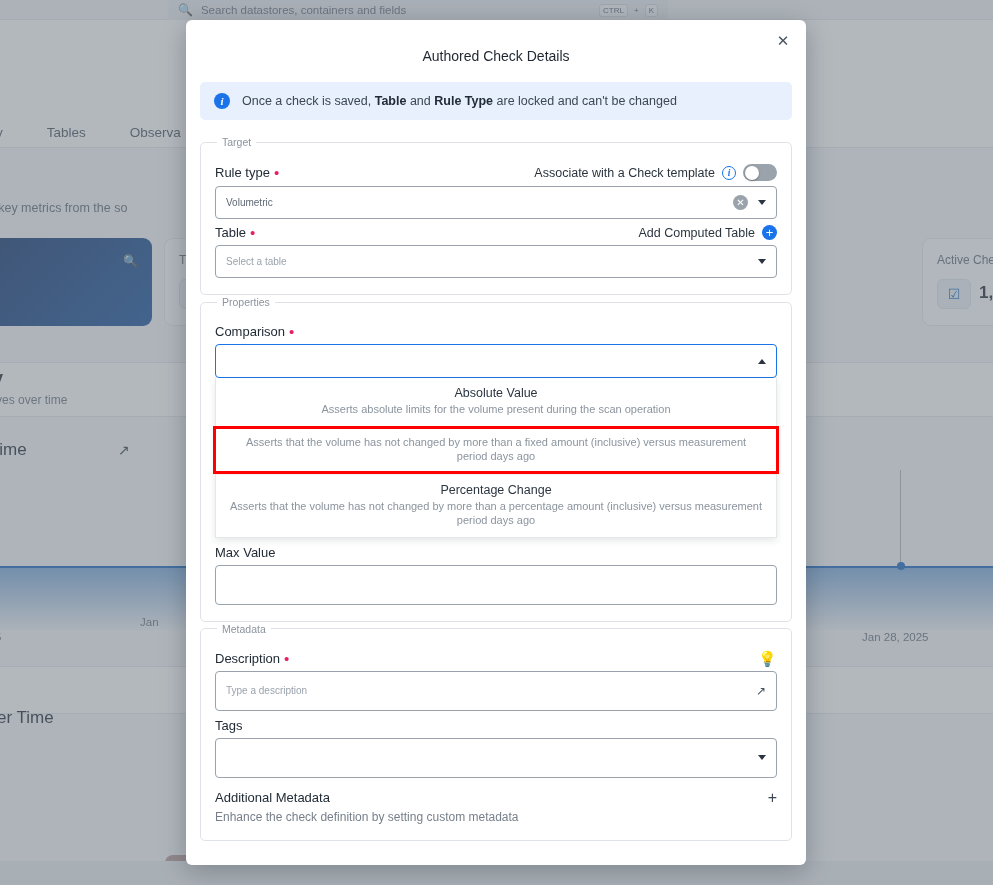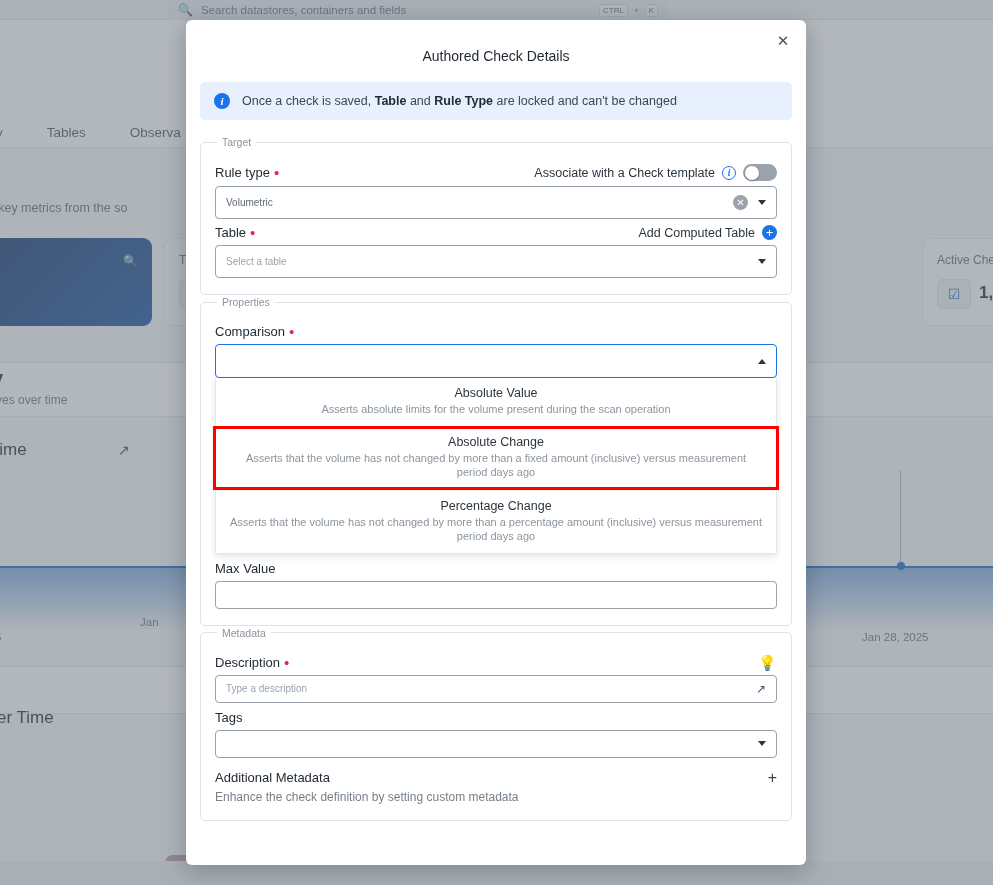--- a/index.html
+++ b/index.html
@@ -246,21 +246,21 @@
   }
   .bulb { color: #1a73e8; font-size: 15px; cursor: pointer; line-height: 1; }
 
   .input-box {
     width: 100%; height: 33px;
     border: 1px solid #9aa3ac; border-radius: 4px;
     background: #fff;
     display: flex; align-items: center; padding: 0 10px;
     position: relative;
   }
-  .input-box.tall { height: 28px; }
+  .input-box.tall { height: 40px; }
   .input-text { font-size: 10px; color: #5f6973; }
   .input-text.ph { color: #9aa3ac; }
   .clear-x {
     width: 15px; height: 15px; border-radius: 50%; background: #9aa3ac;
     color: #fff; font-size: 10px;
     display: flex; align-items: center; justify-content: center;
     margin-left: auto; cursor: pointer;
   }
   .caret {
     width: 0; height: 0;
@@ -444,21 +444,20 @@
         <span class="input-text"></span>
         <span class="caret up only"></span>
       </div>
 
       <div class="dropdown">
         <div class="dd-option">
           <div class="dd-title">Absolute Value</div>
           <div class="dd-desc">Asserts absolute limits for the volume present during the scan operation</div>
         </div>
         <div class="dd-option highlight">
-          <div class="dd-title">Absolute Change</div>
           <div class="dd-desc">Asserts that the volume has not changed by more than a fixed amount (inclusive) versus measurement period days ago</div>
         </div>
         <div class="dd-option">
           <div class="dd-title">Percentage Change</div>
           <div class="dd-desc">Asserts that the volume has not changed by more than a percentage amount (inclusive) versus measurement period days ago</div>
         </div>
       </div>
 
       <label class="plain-label">Max Value</label>
       <div class="input-box tall">

